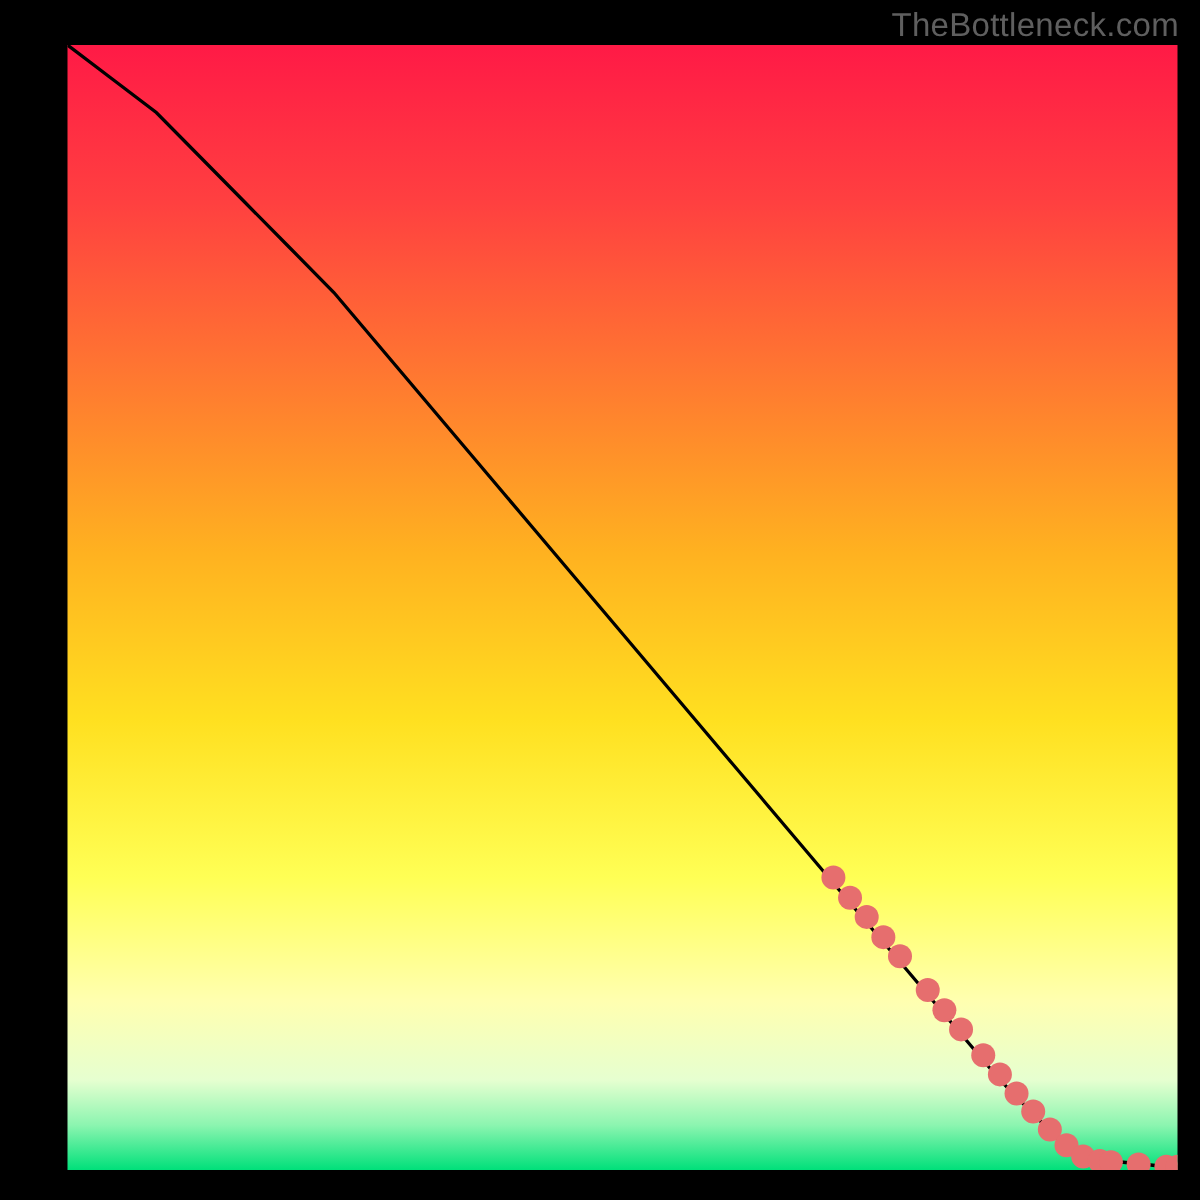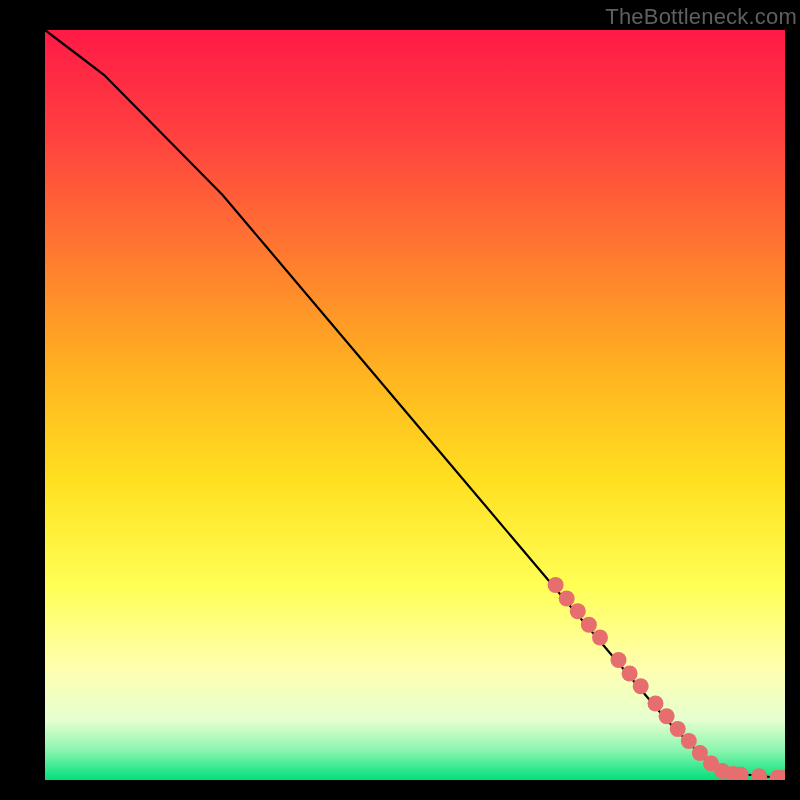--- a/index.html
+++ b/index.html
@@ -13,21 +13,21 @@
   }
   .frame {
     position: relative;
     width: 800px;
     height: 800px;
     background: #000;
   }
   .watermark {
     position: absolute;
     top: 4px;
-    right: 3px;
+    right: 14px;
     color: #5f5f5f;
     font-size: 22px;
     font-weight: 500;
     letter-spacing: 0.2px;
     z-index: 3;
   }
   .plot {
     position: absolute;
     left: 45px;
     top: 30px;

